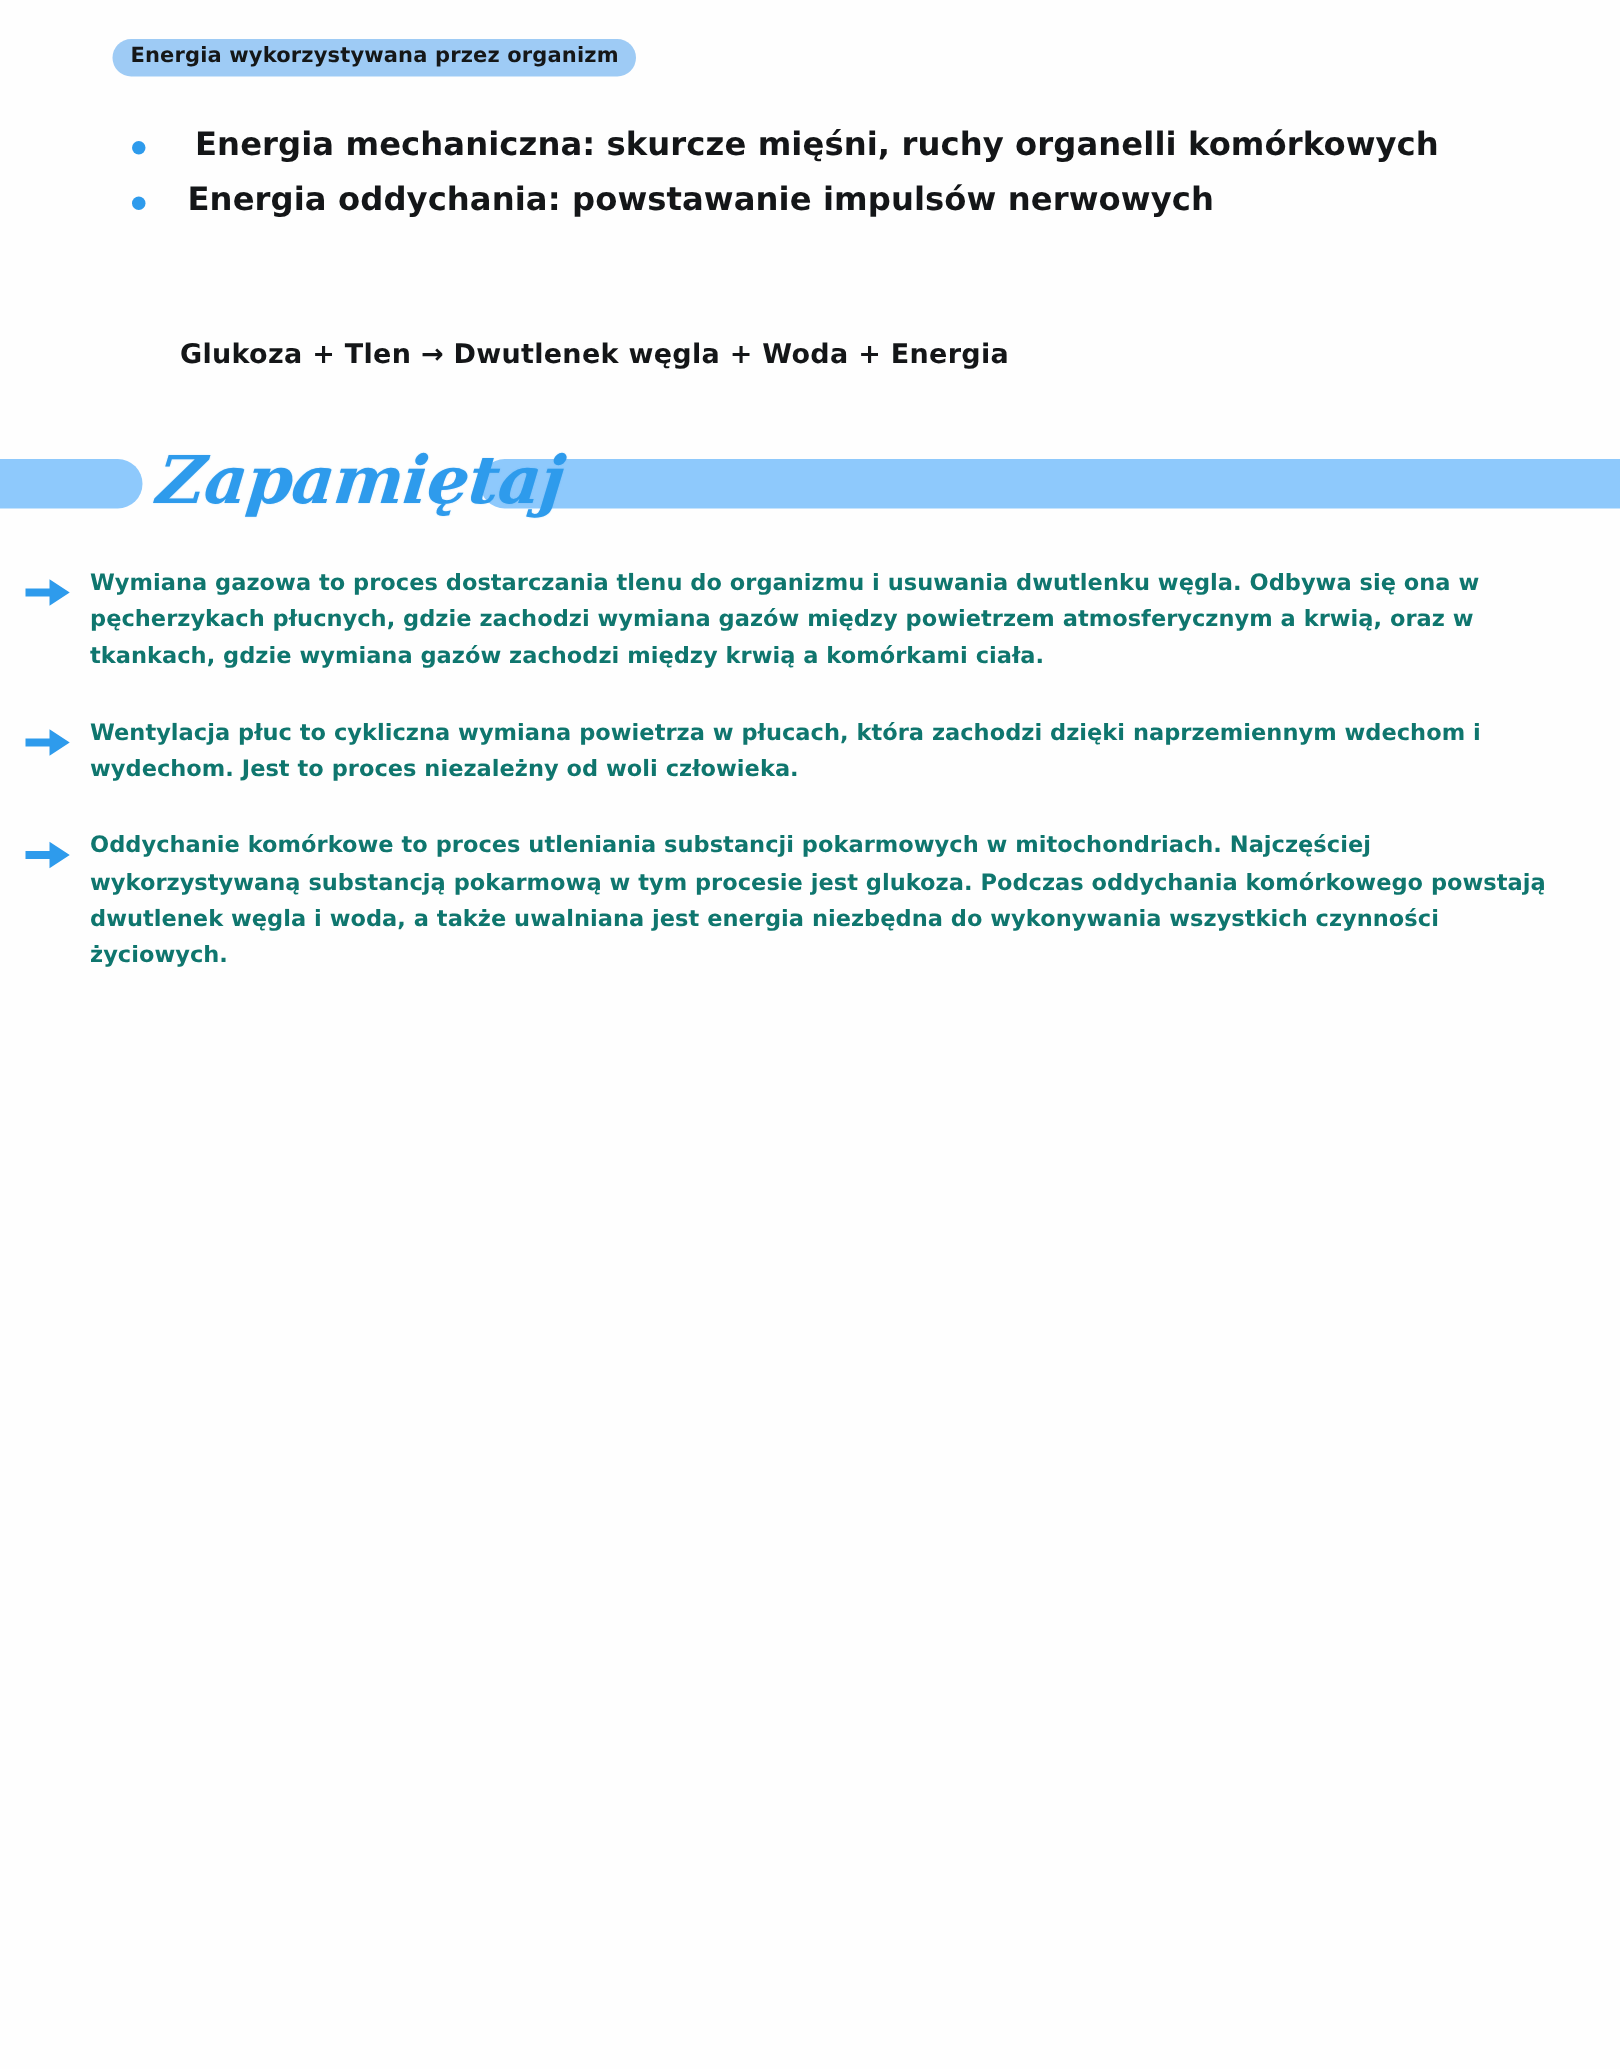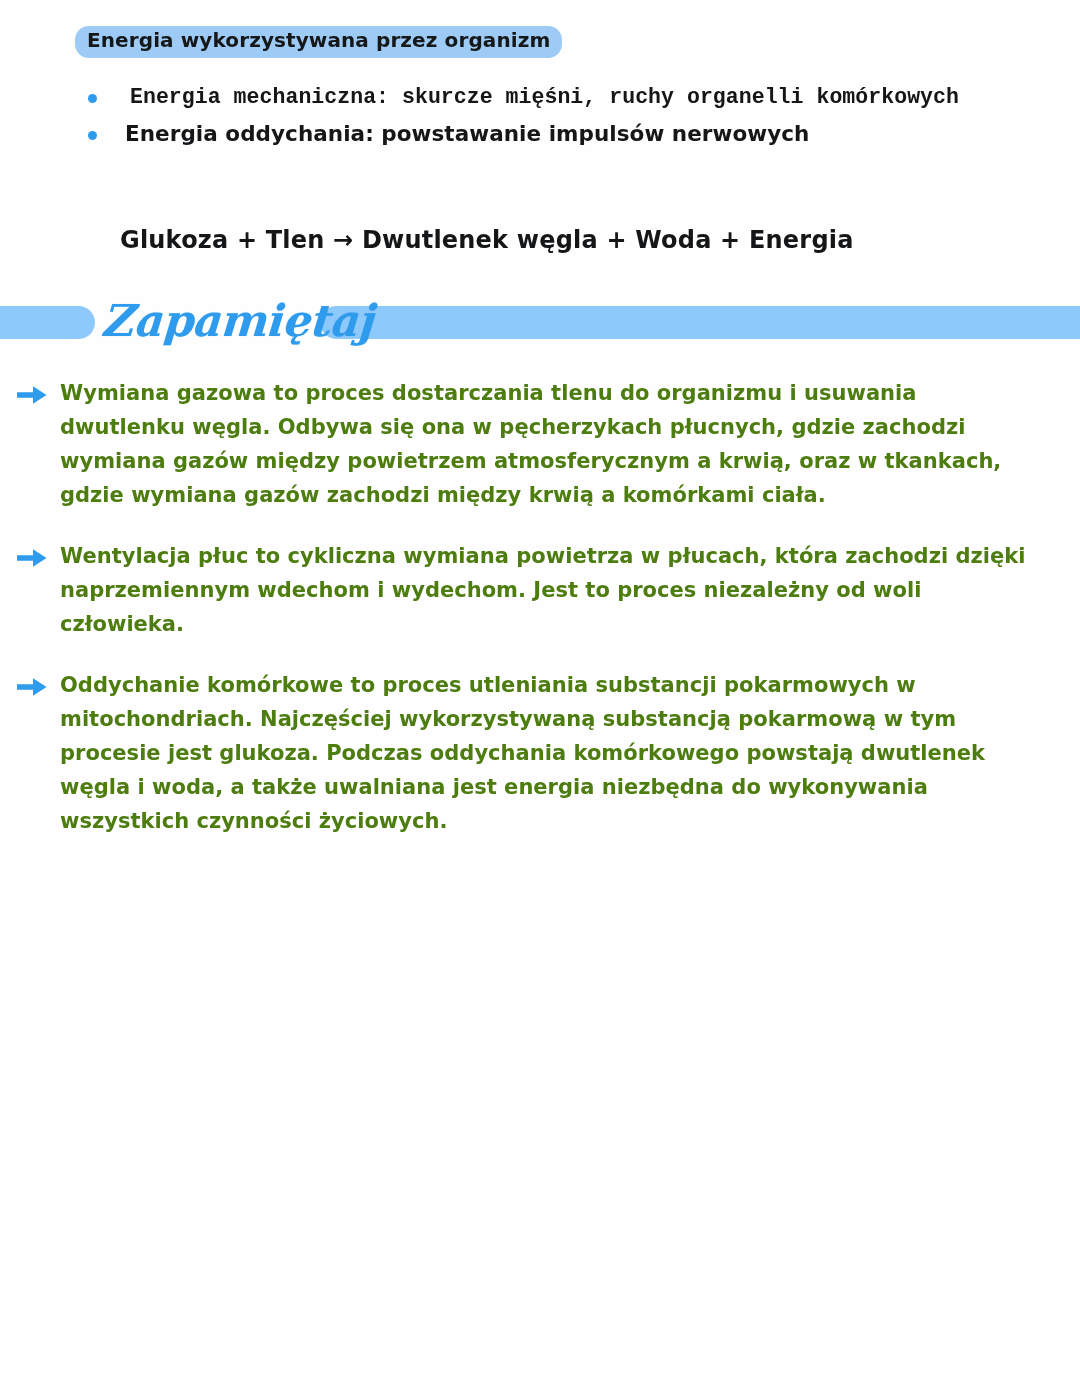--- a/index.html
+++ b/index.html
@@ -28,21 +28,21 @@
   .title-wrap {
     position: absolute;
     left: 75px;
     top: 26px;
   }
   .title-hl {
     display: inline-block;
     background: #9ecbf5;
     border-radius: 14px;
     padding: 3px 12px 5px 12px;
-    font-size: 20px;
+    font-size: 14px;
     font-weight: 700;
     letter-spacing: 0.1px;
     color: #151718;
     line-height: 1.18;
     white-space: nowrap;
   }
 
   
   .bullets {
     position: absolute;
@@ -65,28 +65,28 @@
     margin-top: 10px;
     margin-right: 0;
   }
   .bullet-text {
     font-size: 21.5px;
     font-weight: 600;
     color: #141618;
     padding-left: 28px;
     letter-spacing: 0.05px;
   }
-  .bullet-row.first .bullet-text { padding-left: 33px; font-family: Liberation Mono, monospace; }
+  .bullet-row.first .bullet-text { padding-left: 33px; }
 
   
   .equation {
     position: absolute;
     left: 120px;
     top: 226px;
-    font-size: 24px;
+    font-size: 18px;
     font-weight: 600;
     color: #141618;
     letter-spacing: 0.2px;
     white-space: nowrap;
   }
 
   
   .banner {
     position: absolute;
     left: 0;
@@ -140,23 +140,23 @@
   }
   .note-arrow {
     flex: 0 0 auto;
     width: 32px;
     height: 26px;
     margin-top: 6px;
     margin-right: 12px;
   }
   .note-arrow svg { display: block; }
   .note-text {
-    font-size: 21px;
+    font-size: 15px;
     font-weight: 600;
-    color: #4d7c0f;
+    color: #0f766e;
     line-height: 1.62;
     letter-spacing: 0.02px;
     max-width: 985px;
   }
 </style>
 </head>
 <body>
 
 <div class="page">
 

